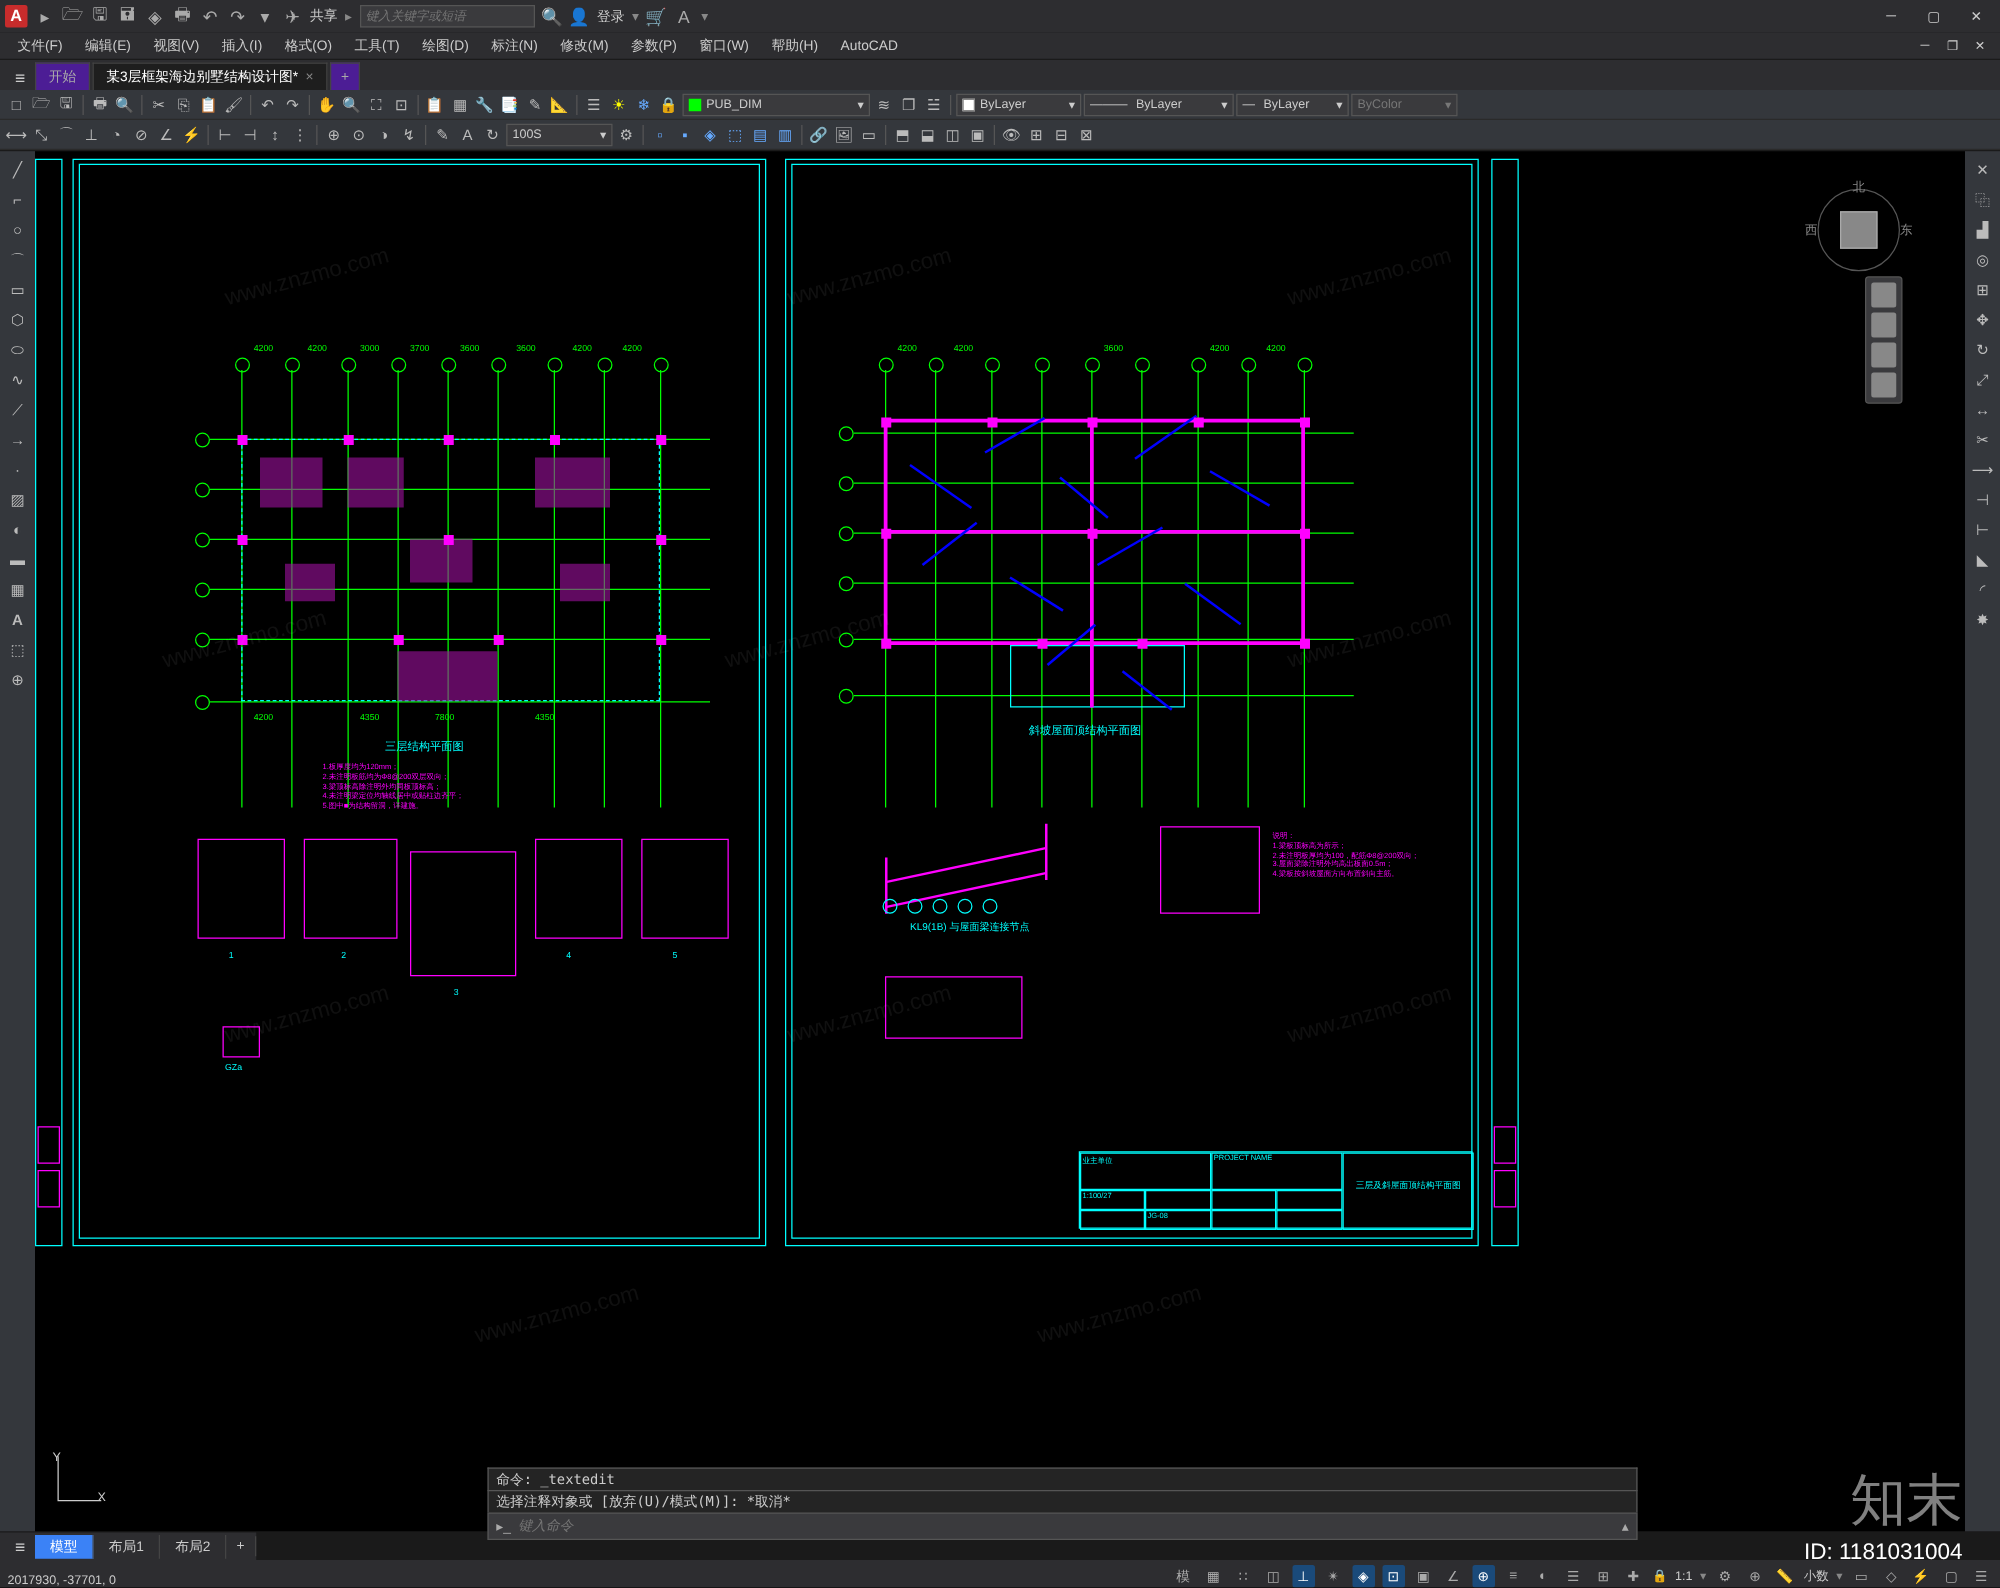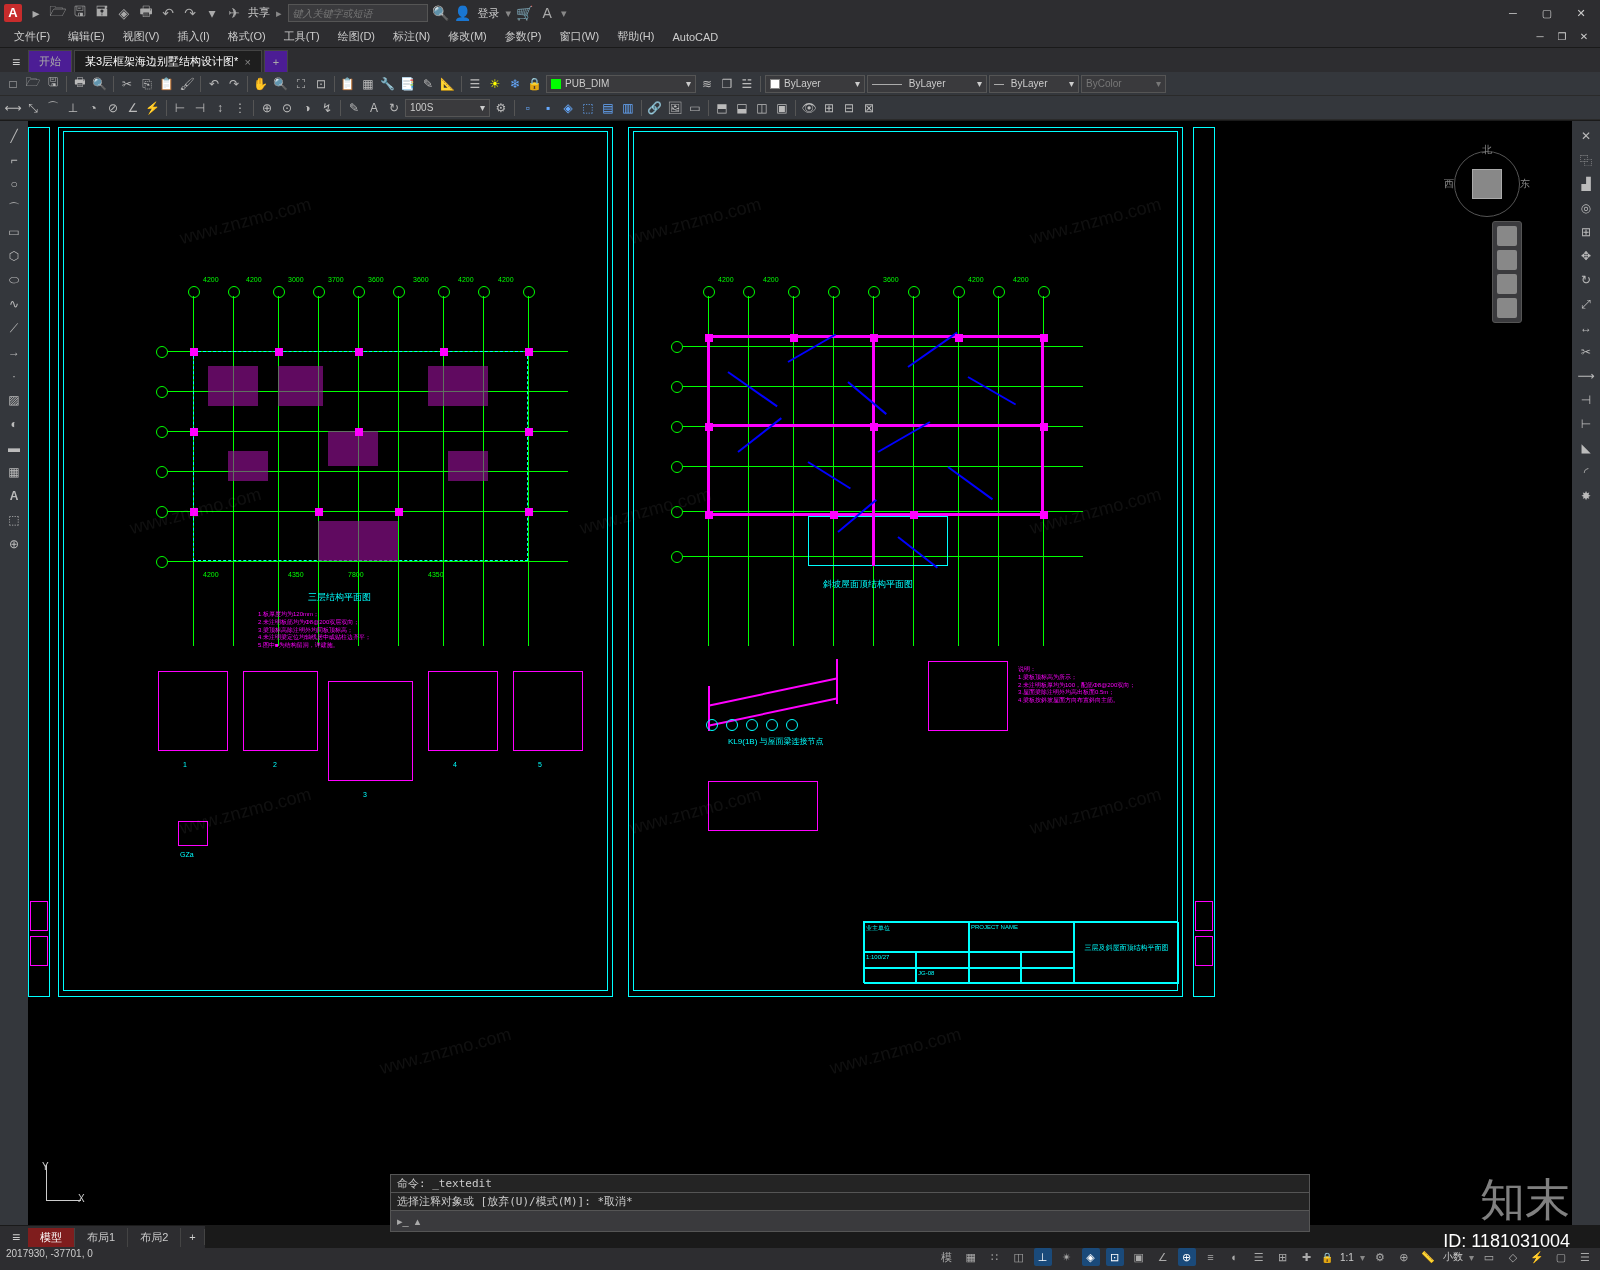--- a/index.html
+++ b/index.html
@@ -49,22 +49,22 @@
 .rebar{position:absolute;background:#00f;height:2px;transform-origin:left center}
 .ucs{position:absolute;bottom:10px;left:10px;width:50px;height:50px}
 .ucs-x{position:absolute;width:35px;height:1px;background:#ccc;top:35px;left:8px}
 .ucs-y{position:absolute;width:1px;height:35px;background:#ccc;top:0;left:8px}
 .cmd-area{position:absolute;bottom:38px;left:390px;right:290px;z-index:20}
 .cmd-hist{background:rgba(40,40,40,.9);color:#ccc;font-size:11px;padding:1px 6px;font-family:Consolas,monospace;border:1px solid #555;border-bottom:none}
 .cmd-line{height:22px;background:#3a3a3d;border:1px solid #555;display:flex;align-items:center;padding:0 6px;gap:6px}
 .cmd-input{flex:1;background:transparent;border:none;color:#888;font-size:11px;font-style:italic}
 .model-tabs{position:absolute;bottom:22px;left:0;height:22px;background:#2d2d30;display:flex;align-items:center;z-index:15;padding-left:4px}
 .mtab{padding:2px 12px;font-size:11px;color:#ccc;border-right:1px solid #444}
-.mtab.active{background:#7f1d1d;color:#fff}
-.status{height:22px;background:#2d2d30;display:flex;align-items:flex-start;padding:0 6px;gap:7px;position:absolute;bottom:0;left:0;right:0;font-size:10px;color:#ccc}
+.mtab.active{background:#3b82f6;color:#fff}
+.status{height:22px;background:#2d2d30;display:flex;align-items:flex-end;padding:0 6px;gap:7px;position:absolute;bottom:0;left:0;right:0;font-size:10px;color:#ccc}
 .status-right{margin-left:auto;display:flex;align-items:center;gap:6px}
 .sb{width:18px;height:18px;display:flex;align-items:center;justify-content:center;color:#aaa;font-size:11px;border-radius:2px}
 .sb.active{background:#1a4a7a;color:#fff}
 .watermark{position:absolute;color:rgba(200,200,200,.08);font-size:18px;transform:rotate(-15deg);pointer-events:none}
 .big-wm{position:absolute;bottom:10px;right:30px;color:rgba(255,255,255,.5);font-size:45px;font-weight:300;z-index:30}
 .id-wm{position:absolute;bottom:18px;right:30px;color:#fff;font-size:18px;z-index:31}
 .title-block{position:absolute;border:1px solid #0ff}
 .tb-cell{position:absolute;border:1px solid #0ff;font-size:6px;color:#0ff;padding:1px}
 </style>
 </head>
@@ -527,20 +527,21 @@
     <div class="lt">◜</div>
     <div class="lt">✸</div>
   </div>
 </div>
 
 <div class="cmd-area">
   <div class="cmd-hist">命令: _textedit</div>
   <div class="cmd-hist">选择注释对象或 [放弃(U)/模式(M)]: *取消*</div>
   <div class="cmd-line">
     <span style="color:#aaa">▸_</span>
+    <input class="cmd-input" placeholder="键入命令" style="">
     <span style="color:#aaa">▴</span>
   </div>
 </div>
 
 <div class="model-tabs">
   <div class="hamburger">≡</div>
   <div class="mtab active">模型</div>
   <div class="mtab">布局1</div>
   <div class="mtab">布局2</div>
   <div class="mtab" style="padding:2px 8px">+</div>

